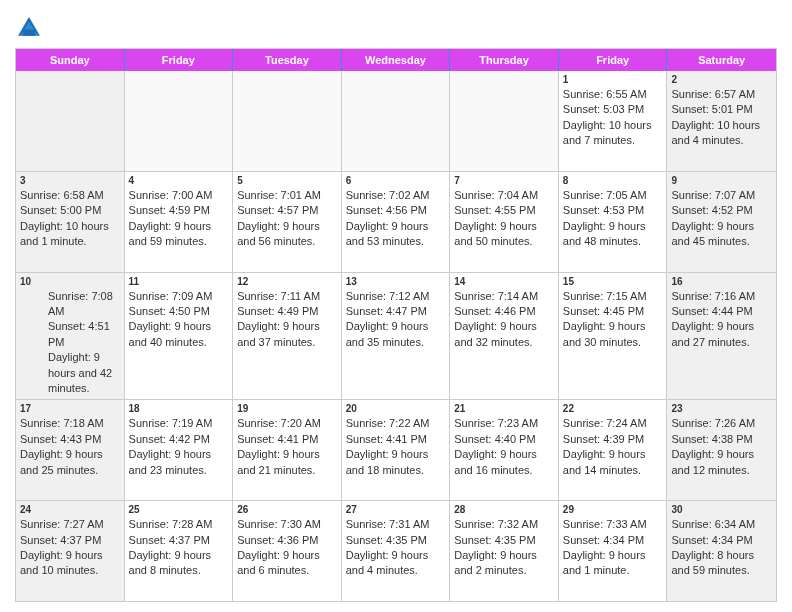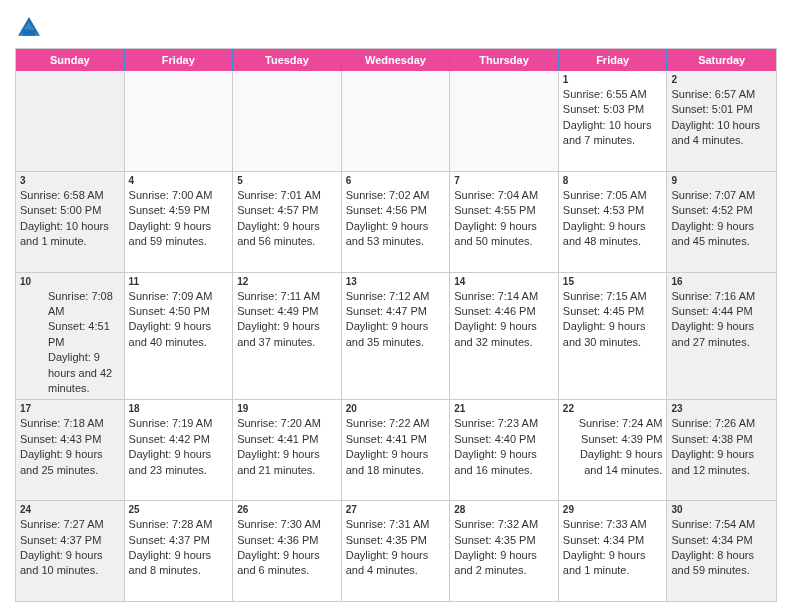--- a/index.html
+++ b/index.html
@@ -56,21 +56,21 @@
     }
     .calendar {
       flex: 1;
       display: flex;
       flex-direction: column;
       border: 1px solid #ccc;
     }
     .cal-header {
       display: grid;
       grid-template-columns: repeat(7, 1fr);
-      background: #ec4899;
+      background: #d946ef;
     }
     .cal-header-cell {
       color: #fff;
       font-size: 11px;
       font-weight: bold;
       text-align: center;
       padding: 5px 2px;
       border-right: 1px solid #3a8ed5;
     }
     .cal-header-cell:last-child { border-right: none; }
@@ -276,21 +276,21 @@
 Daylight: 9 hours and 18 minutes.</div>
           </div>
           <div class="cal-cell">
             <div class="day-num">21</div>
             <div class="cell-detail" style="white-space: pre-line;">Sunrise: 7:23 AM
 Sunset: 4:40 PM
 Daylight: 9 hours and 16 minutes.</div>
           </div>
           <div class="cal-cell">
             <div class="day-num">22</div>
-            <div class="cell-detail" style="white-space: pre-line; text-align: right;">Sunrise: 7:24 AM
+            <div class="cell-detail" style="white-space: pre-line;">Sunrise: 7:24 AM
 Sunset: 4:39 PM
 Daylight: 9 hours and 14 minutes.</div>
           </div>
           <div class="cal-cell shaded">
             <div class="day-num">23</div>
             <div class="cell-detail" style="white-space: pre-line;">Sunrise: 7:26 AM
 Sunset: 4:38 PM
 Daylight: 9 hours and 12 minutes.</div>
           </div>
         </div>
@@ -326,20 +326,20 @@
 Daylight: 9 hours and 2 minutes.</div>
           </div>
           <div class="cal-cell">
             <div class="day-num">29</div>
             <div class="cell-detail" style="white-space: pre-line;">Sunrise: 7:33 AM
 Sunset: 4:34 PM
 Daylight: 9 hours and 1 minute.</div>
           </div>
           <div class="cal-cell shaded">
             <div class="day-num">30</div>
-            <div class="cell-detail" style="white-space: pre-line;">Sunrise: 7:54 AM
+            <div class="cell-detail" style="white-space: pre-line;">Sunrise: 6:34 AM
 Sunset: 4:34 PM
 Daylight: 8 hours and 59 minutes.</div>
           </div>
         </div>
       </div>
   </div>
 </div>
 
 </body></html>

